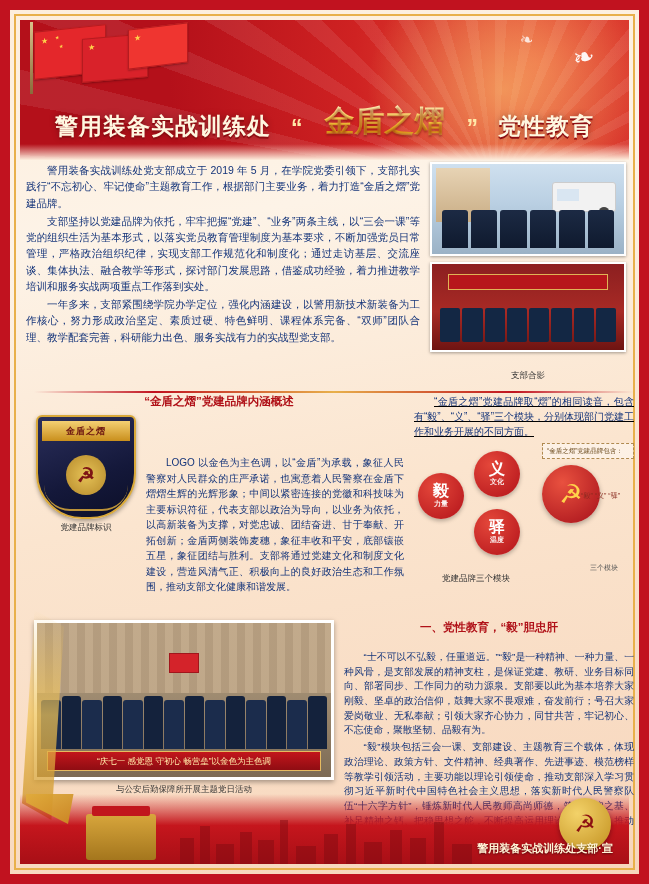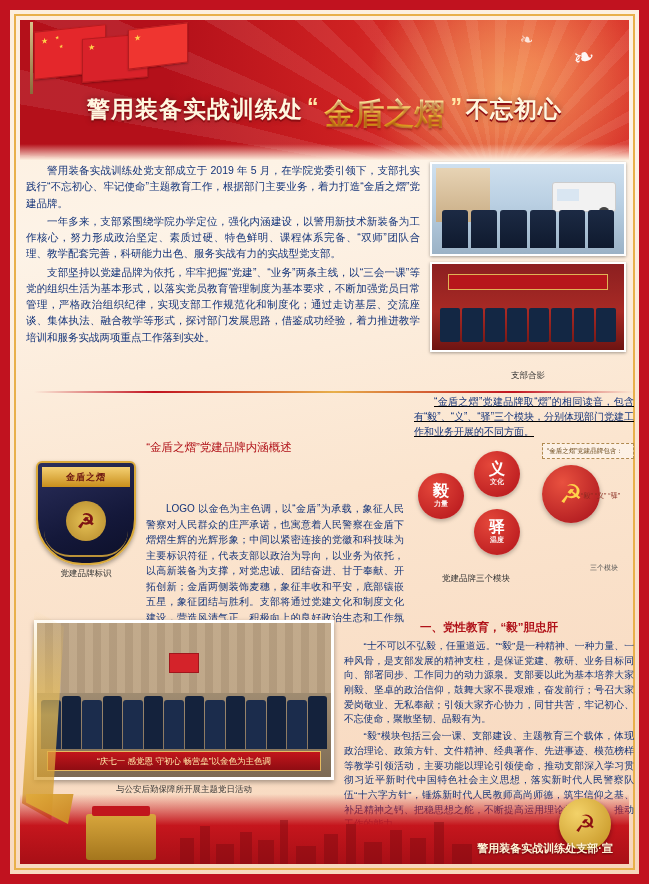--- a/index.html
+++ b/index.html
@@ -51,21 +51,21 @@
   .flag.f1{ left:6px; top:6px; width:72px; height:48px; transform:skewY(-6deg); }
   .flag.f2{ left:54px; top:14px; width:66px; height:44px; transform:skewY(-5deg); background:#d9222a;}
   .flag.f3{ left:100px; top:4px; width:60px; height:40px; transform:skewY(-7deg); background:#ef3530;}
   .pole{ position:absolute; left:2px; top:0; width:3px; height:72px; background:linear-gradient(#d9c08a,#8a6a3a); }
   
   .dove{ position:absolute; color:#fff; opacity:.95; }
   .dove.d1{ right:34px; top:22px; font-size:26px; transform:rotate(-12deg); }
   .dove.d2{ right:96px; top:10px; font-size:16px; transform:rotate(8deg); opacity:.8;}
   .title-row{
     position:absolute; left:0; right:0; top:74px; height:48px;
-    display:flex; align-items:flex-start; justify-content:center; gap:4px;
+    display:flex; align-items:flex-end; justify-content:center; gap:20px;
   }
   .title-side{
     font-size:23px; font-weight:bold; color:#fff7e0; letter-spacing:1px;
     text-shadow:0 2px 0 #8d0d12, 0 0 6px rgba(0,0,0,.35);
     font-family:"DejaVu Sans", sans-serif;
   }
   .quote{ font-size:23px; color:#ffe9a8; font-weight:bold; }
   .brand-gold{
     font-size:30px; font-weight:bold;
     background: linear-gradient(#fff2bf 10%, #ffd24a 45%, #e09a14 75%, #fff0c0 100%);
@@ -119,23 +119,22 @@
     background:linear-gradient(90deg,rgba(193,18,31,0),#c1121f 20%,#e8b04b 50%,#c1121f 80%,rgba(193,18,31,0));
   }
 
   
   .mid{
     position:absolute; left:24px; top:384px; width:600px; height:216px;
     display:flex; gap:10px;
   }
   .mid-left{ width:370px; }
   .sec-title{
-    text-align:center; color:#b01118; font-weight:normal; font-size:11.5px;
+    text-align:center; color:#b01118; font-weight:bold; font-size:11.5px;
     margin-bottom:6px;
-    margin-top:46px;
   }
   .mid-left-body{ display:flex; gap:8px; }
   .logo-box{ width:104px; text-align:center; }
   .logo-badge{
     width:100px; height:104px; margin:0 auto;
     background:linear-gradient(160deg,#2b2f5c,#14183a 60%,#0c0f28);
     border:2px solid #d9a93a; border-radius:6px 6px 46px 46px;
     position:relative; box-shadow:0 2px 4px rgba(0,0,0,.35);
   }
   .logo-badge .top-band{
@@ -213,21 +212,21 @@
   .crowd i:nth-child(odd){ height:84%; background:#1b2c4c;}
   .photo-banner{
     position:absolute; left:10px; right:10px; bottom:6px; height:20px;
     background:linear-gradient(#c3161c,#8f0d13); border:1px solid #e6bb60;
     color:#ffe9a8; font-size:8.5px; text-align:center; line-height:19px;
   }
   .flag-mid{ position:absolute; left:132px; top:30px; width:30px; height:20px; background:#d4232a; border:1px solid #a1161c;}
   .bottom-cap{ text-align:center; font-size:8.5px; color:#333; margin-top:4px;}
 
   .bottom-right{ width:290px; }
-  .art-title{ color:#b01118; font-weight:bold; font-size:11.5px; text-align:center; margin-bottom:4px;}
+  .art-title{ color:#b01118; font-weight:bold; font-size:11.5px; text-align:center; margin-bottom:15px;}
   .art-body{ font-size:9.8px; line-height:1.5; color:#14347a; text-align:justify;}
   .art-body p{ text-indent:2em; margin-bottom:2px;}
 
   
   .footer-art{
     position:absolute; left:10px; right:10px; bottom:10px; height:70px;
     background:linear-gradient(0deg,#a80f16 0%,#c5161d 55%,rgba(197,22,29,0) 100%);
     overflow:hidden;
   }
   .skyline{ position:absolute; left:160px; bottom:0; width:300px; height:46px; opacity:.45;}
@@ -289,30 +288,30 @@
     </div>
 
     <span class="dove d1">❧</span>
     <span class="dove d2">❧</span>
 
     <div class="title-row">
       <span class="title-side">警用装备实战训练处</span>
       <span class="quote">“</span>
       <span class="brand-gold">金盾之熠</span>
       <span class="quote">”</span>
-      <span class="title-side">不忘初心</span>
+      <span class="title-side">党性教育</span>
     </div>
     <div class="hdr-bottom-wave"></div>
   </div>
 
   <div class="intro">
     <div class="intro-text">
       <p>警用装备实战训练处党支部成立于 2019 年 5 月，在学院党委引领下，支部扎实践行“不忘初心、牢记使命”主题教育工作，根据部门主要业务，着力打造“金盾之熠”党建品牌。</p>
+      <p>支部坚持以党建品牌为依托，牢牢把握“党建”、“业务”两条主线，以“三会一课”等党的组织生活为基本形式，以落实党员教育管理制度为基本要求，不断加强党员日常管理，严格政治组织纪律，实现支部工作规范化和制度化；通过走访基层、交流座谈、集体执法、融合教学等形式，探讨部门发展思路，借鉴成功经验，着力推进教学培训和服务实战两项重点工作落到实处。</p>
       <p>一年多来，支部紧围绕学院办学定位，强化内涵建设，以警用新技术新装备为工作核心，努力形成政治坚定、素质过硬、特色鲜明、课程体系完备、“双师”团队合理、教学配套完善，科研能力出色、服务实战有力的实战型党支部。</p>
-      <p>支部坚持以党建品牌为依托，牢牢把握“党建”、“业务”两条主线，以“三会一课”等党的组织生活为基本形式，以落实党员教育管理制度为基本要求，不断加强党员日常管理，严格政治组织纪律，实现支部工作规范化和制度化；通过走访基层、交流座谈、集体执法、融合教学等形式，探讨部门发展思路，借鉴成功经验，着力推进教学培训和服务实战两项重点工作落到实处。</p>
     </div>
     <div class="intro-photos">
       <div class="photo p1">
         <div class="bld"></div>
         <div class="ambul"></div>
         <div class="cops">
           <i></i>
             <i></i>
             <i></i>
             <i></i>

